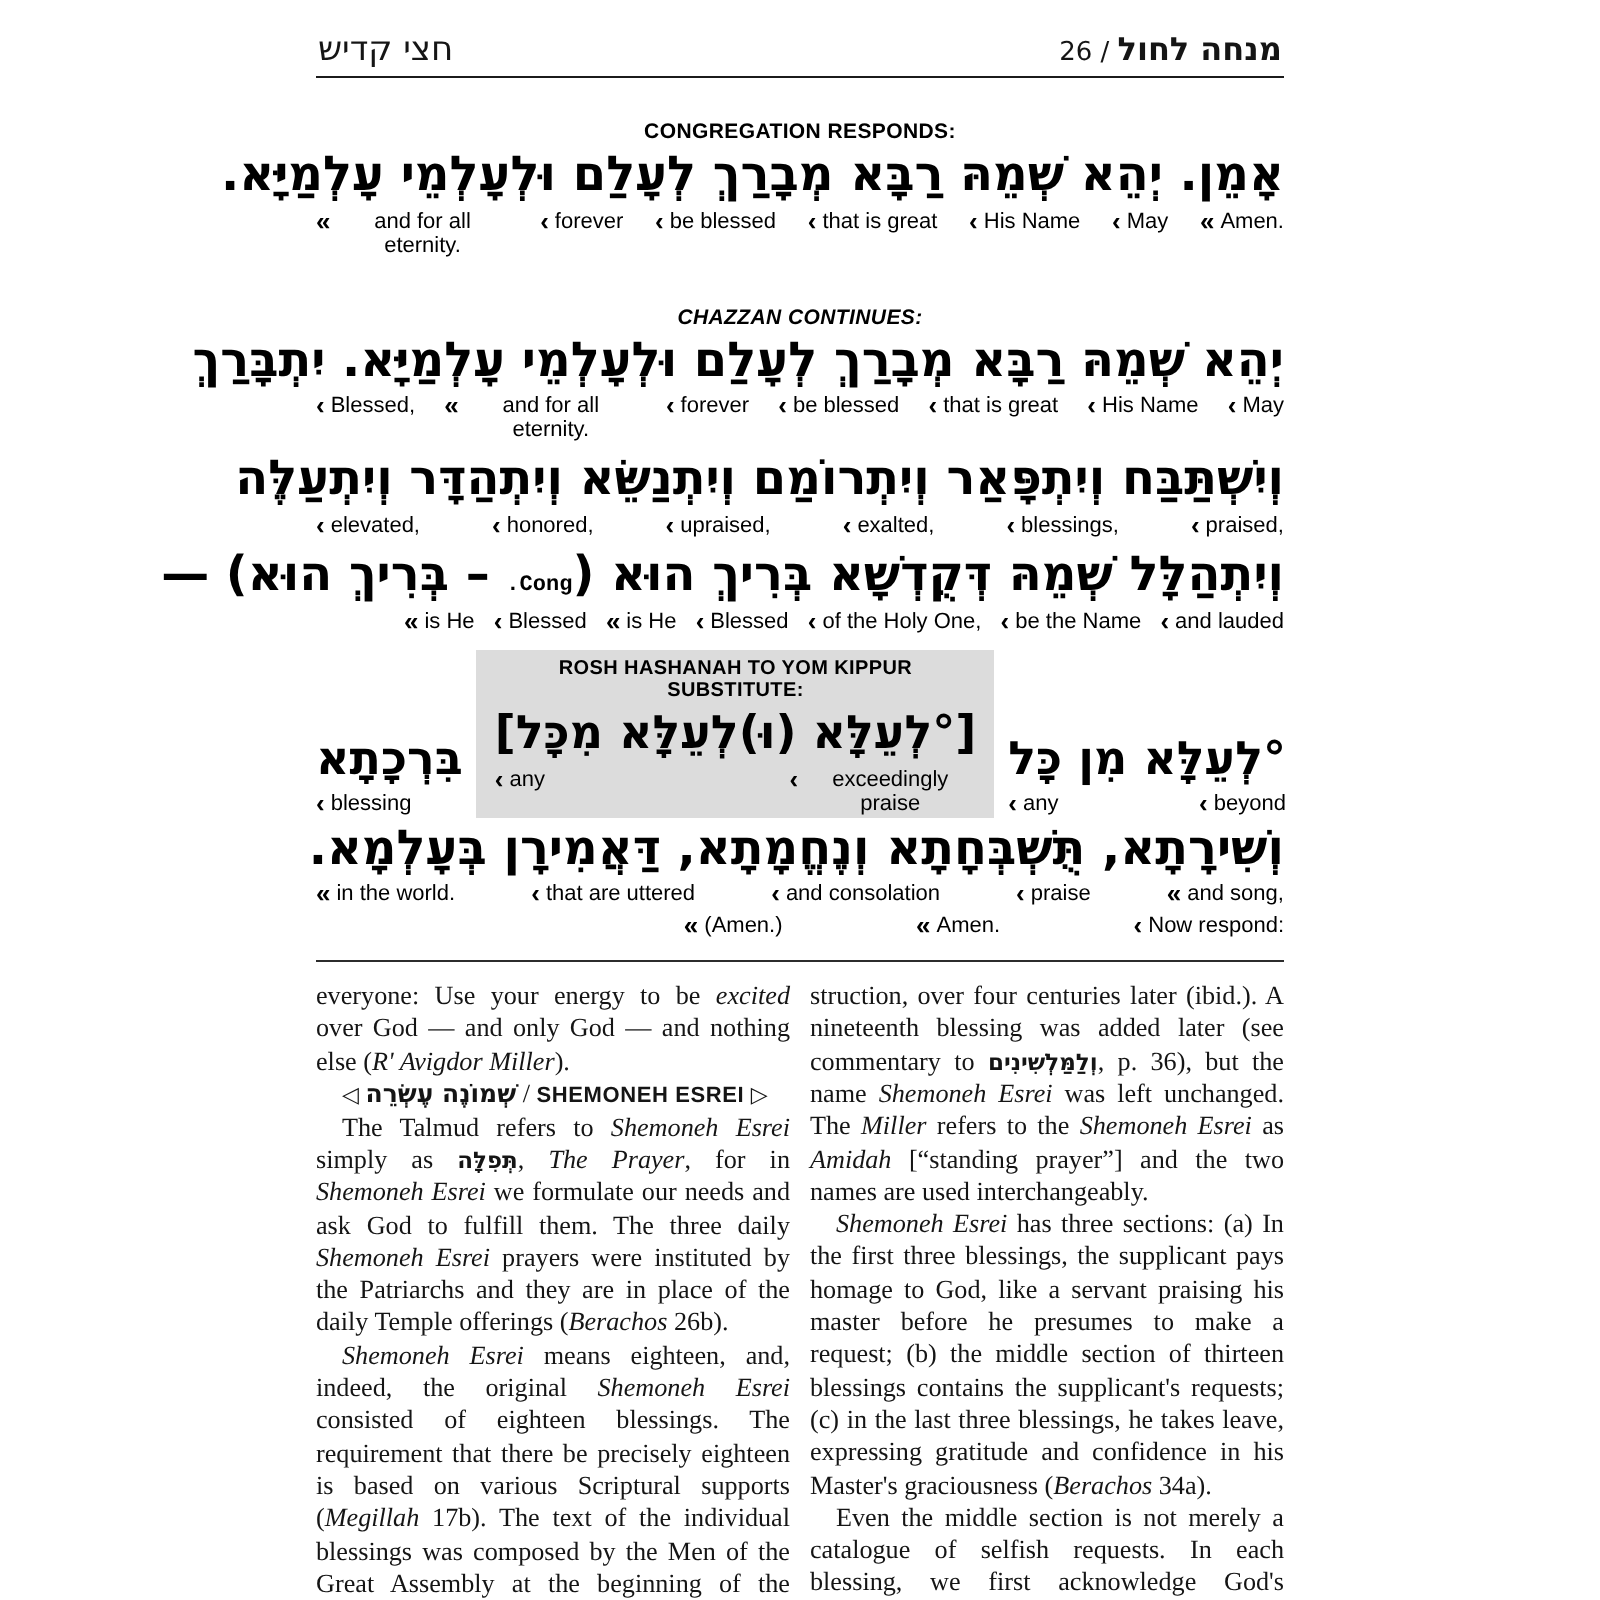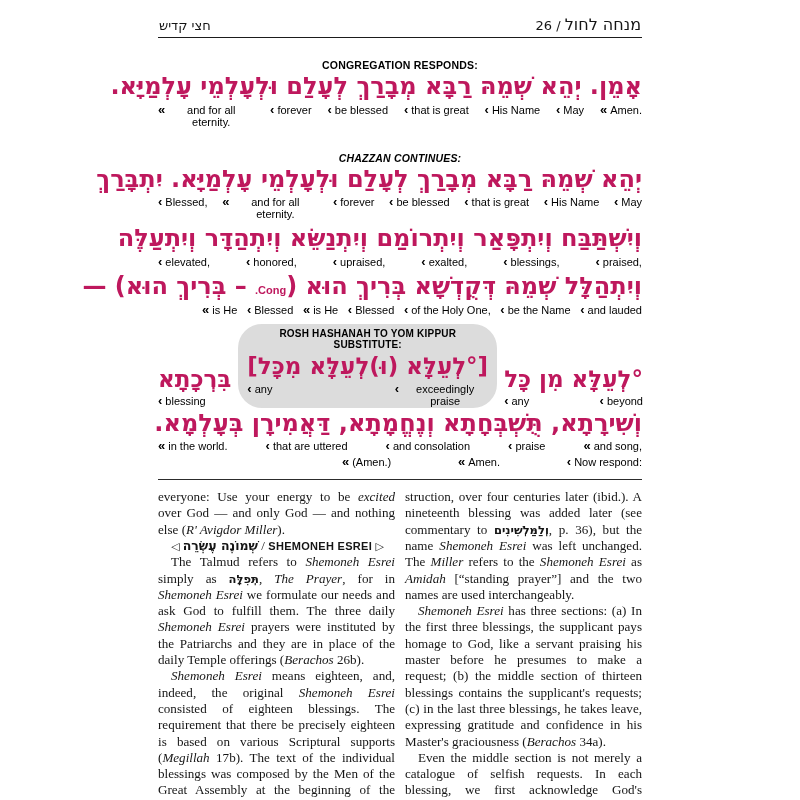--- a/index.html
+++ b/index.html
@@ -1,45 +1,45 @@
 <!DOCTYPE html>
 <html><head>
 <meta charset="utf-8">
 <style>
   html,body{margin:0;padding:0;background:#fff;}
   body{width:800px;height:800px;position:relative;font-family:"Liberation Serif",serif;color:#151515;overflow:hidden;}
   .page{width:484px;margin:0 auto;padding-top:15px;}
 
   
   .hdr{display:flex;justify-content:space-between;align-items:baseline;padding:0 1px 3px;}
-  .hdr-left{font-family:"DejaVu Sans",sans-serif;font-size:13px;}
+  .hdr-left{font-family:"DejaVu Sans",sans-serif;font-size:17px;}
   .hdr-right{font-family:"DejaVu Sans",sans-serif;font-size:13px;direction:rtl;}
-  .hdr-right .ttl{font-weight:400;font-size:16px;}
+  .hdr-right .ttl{font-weight:700;font-size:16px;}
   .rule{border-top:1.7px solid #1b1b1b;}
 
   
   .sec-label{text-align:center;font-family:"Liberation Sans",sans-serif;font-weight:700;font-size:10.5px;letter-spacing:.2px;color:#000;}
   .lbl-cong{margin-top:21px;}
   .lbl-chaz{margin-top:24px;font-style:italic;}
-  .he-line{direction:rtl;font-family:"DejaVu Sans",sans-serif;font-weight:700;font-size:24px;line-height:1.32;white-space:nowrap;color:#be185d;}
+  .he-line{direction:rtl;font-family:"DejaVu Sans",sans-serif;font-weight:700;font-size:24px;line-height:1.32;white-space:nowrap;color:#000000;}
   .just{text-align:justify;text-align-last:justify;}
   .he-right{text-align:right;padding-left:150px;}
-  .cong{font-family:Liberation Sans, sans-serif;font-weight:700;font-size:11px;}
+  .cong{font-family:Liberation Mono, monospace;font-weight:700;font-size:11px;}
   .gloss-row{display:flex;justify-content:space-between;align-items:flex-start;direction:ltr;font-family:"Liberation Sans",sans-serif;font-size:11px;color:#000;margin:1px 0 3px;}
   .gloss{display:flex;gap:3px;align-items:flex-start;text-align:center;}
   .gloss .m{font-weight:700;font-size:13px;line-height:.95;}
   .gloss .t{max-width:86px;}
   .gr-d{padding-left:44px;}
   .gr-g{width:62%;margin-left:auto;}
 
   
   .sub-row{display:flex;align-items:flex-end;gap:7px;margin-top:8px;}
   .sub-left{width:106px;}
   .sub-right{width:148px;}
-  .sub-box{flex:1;background:#dcdcdc;padding:4px 9px 1px;border-radius:24px;}
+  .sub-box{flex:1;background:#dcdcdc;padding:4px 9px 1px;}
   .sub-box .sec-label{font-size:10px;margin:0 0 1px;}
   .seg .he-line{font-size:23px;text-align:center;}
   .seg .gloss-row{margin-bottom:0;}
 
   
   .comm-rule{border-top:1.4px solid #2c2c2c;margin-top:11px;}
   .comm{display:flex;gap:10px;margin-top:9px;}
   .col{flex:1;font-size:13.1px;line-height:1.245;text-align:justify;}
   .col p{margin:0;text-indent:13px;}
   .col p.cont{text-indent:0;}

